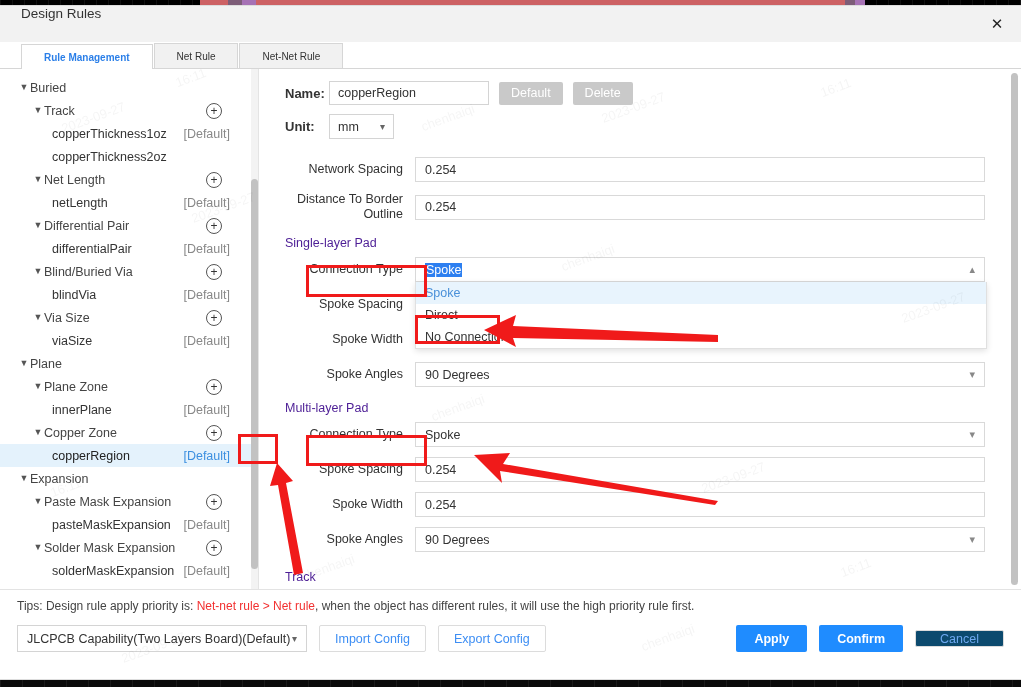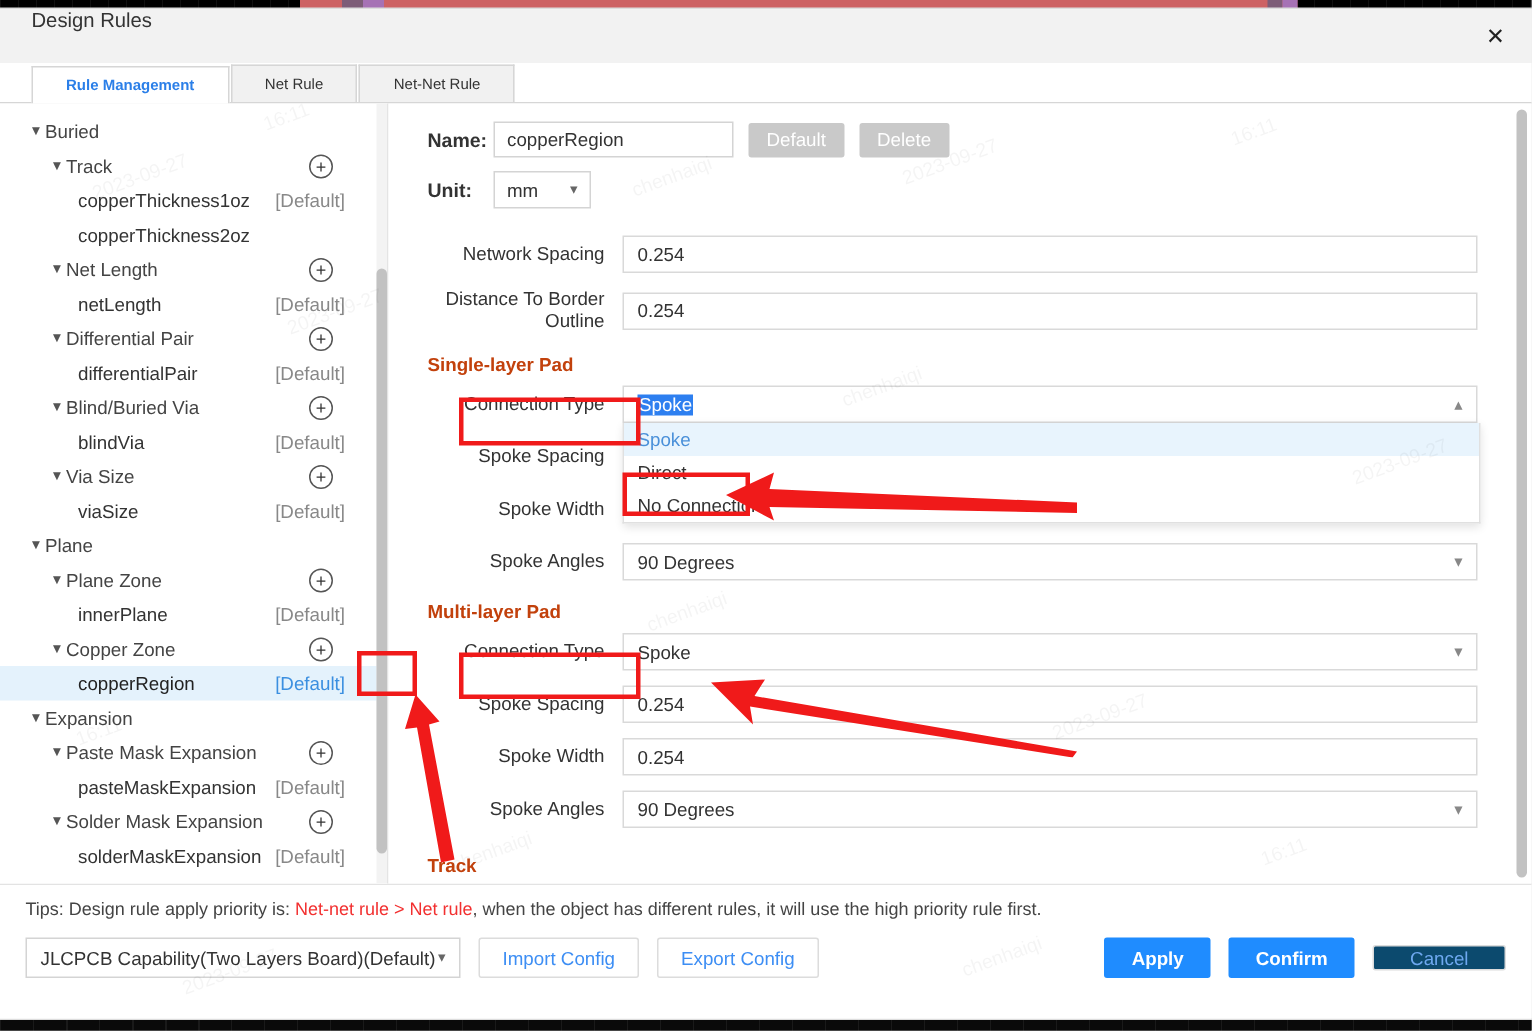--- a/index.html
+++ b/index.html
@@ -85,21 +85,21 @@
   .frow{display:flex;align-items:center;margin-bottom:10px;}
   .flabel{width:118px;text-align:right;padding-right:12px;font-size:12.5px;color:#333;
           line-height:15px;flex:none;}
   .fctl{flex:1;}
   .ftext{border:1px solid #d9d9d9;height:25px;box-sizing:border-box;display:flex;
          align-items:center;padding:0 9px;font-size:12.5px;color:#333;background:#fff;}
   .fsel{border:1px solid #d9d9d9;height:25px;box-sizing:border-box;display:flex;
         align-items:center;padding:0 9px;font-size:12.5px;color:#333;background:#fff;
         position:relative;cursor:pointer;}
   .fsel .cv{position:absolute;right:9px;color:#888;font-size:11px;}
-  .sec-title{font-weight:bold;font-size:12.5px;color:#c2410c;margin:14px 0 7px 0;}
+  .sec-title{font-weight:normal;font-size:12.5px;color:#4c1d95;margin:14px 0 7px 0;}
 
   
   .combo-wrap{position:relative;}
   .combo-input{border:1px solid #d9d9d9;height:25px;box-sizing:border-box;display:flex;
                align-items:center;padding:0 9px;font-size:12.5px;background:#fff;position:relative;}
   .combo-input .selhi{background:#2d7ff0;color:#fff;padding:0 1px;}
   .combo-input .cv{position:absolute;right:9px;color:#888;font-size:11px;}
   .combo-menu{position:absolute;left:0;top:25px;width:100%;background:#fff;
               border:1px solid #e0e0e0;border-top:none;box-shadow:0 2px 6px rgba(0,0,0,.12);
               z-index:40;}

